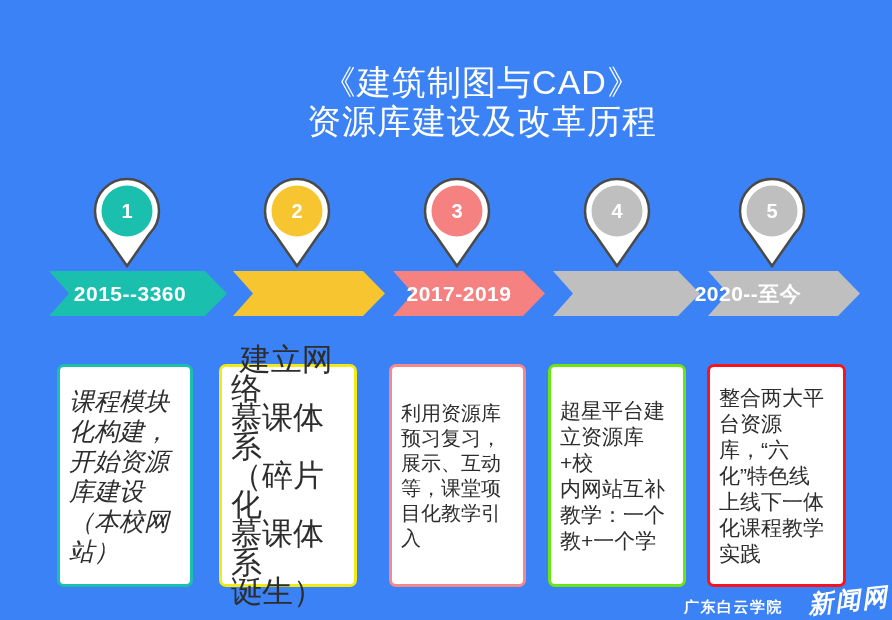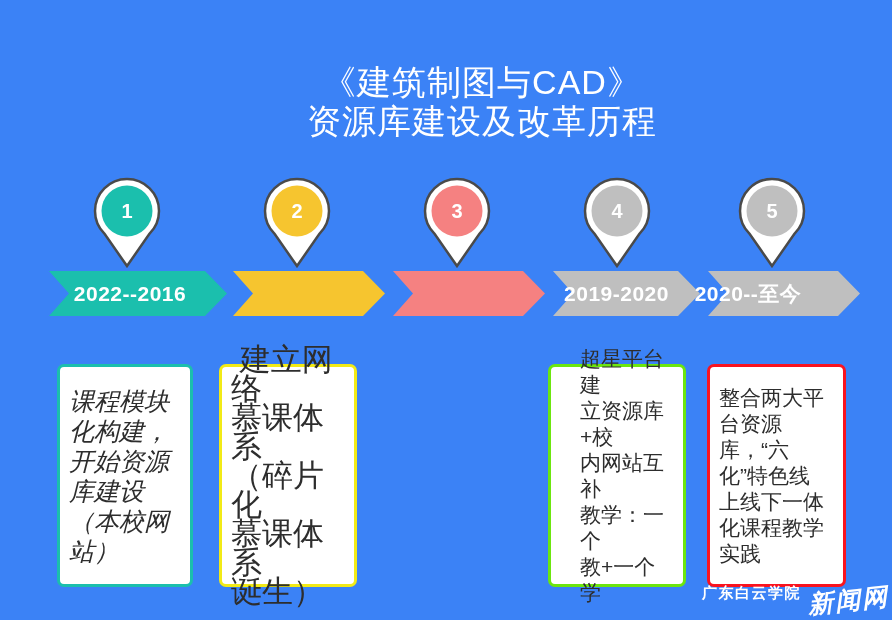--- a/index.html
+++ b/index.html
@@ -33,21 +33,21 @@
     border-radius:7px;box-sizing:border-box;display:flex;align-items:center;color:#2d2d2d;
   }
   .desc-text{white-space:pre-wrap;width:100%;padding:0 9px;box-sizing:border-box;}
   .db-1{left:57px;width:136px;font-size:25px;line-height:30px;}
   .db-2{left:219px;width:138px;font-size:31px;line-height:29px;}
   .db-3{left:389px;width:137px;font-size:20px;line-height:25px;}
   .db-4{left:548px;width:138px;font-size:21px;line-height:26px;}
   .db-5{left:707px;width:139px;font-size:21px;line-height:26px;}
   
   .watermark{
-    position:absolute;right:3px;top:584px;color:#fff;display:flex;align-items:flex-start;gap:7px;
+    position:absolute;right:3px;top:584px;color:#fff;display:flex;align-items:flex-end;gap:25px;
   }
   .wm-school{font-size:15px;font-weight:bold;letter-spacing:1.5px;}
   .wm-site{
     font-size:25px;font-weight:bold;font-style:italic;
     font-family:"Liberation Serif","DejaVu Serif",serif;
     transform:rotate(-6deg);letter-spacing:2px;
   }
 </style>
 </head>
 <body>
@@ -96,40 +96,48 @@
   </div>
 
   <svg class="band" viewBox="0 0 892 46">
     <polygon points="49,0 205,0 227,22.5 205,45 49,45 69,22.5" fill="#1BBFAD"></polygon>
     <polygon points="233,0 363,0 385,22.5 363,45 233,45 253,22.5" fill="#F6C52F"></polygon>
     <polygon points="393,0 523,0 545,22.5 523,45 393,45 413,22.5" fill="#F58181"></polygon>
     <polygon points="553,0 678,0 700,22.5 678,45 553,45 573,22.5" fill="#BFBFBF"></polygon>
     <polygon points="708,0 838,0 860,22.5 838,45 708,45 728,22.5" fill="#BFBFBF"></polygon>
   </svg>
 
-  <div class="period-label pl-1">2022--2016</div>
-  <div class="period-label pl-4">2019-2020</div>
+  <div class="period-label pl-1">2015--3360</div>
+  <div class="period-label pl-3">2017-2019</div>
   <div class="period-label pl-5">2020--至今</div>
 
   <div class="desc-box db-1" style="border-color: rgb(27, 191, 173); font-style: italic;">
     <div class="desc-text">课程模块
 化构建，
 开始资源
 库建设
 （本校网
 站）</div>
   </div>
   <div class="desc-box db-2" style="border-color: rgb(242, 234, 22);">
     <div class="desc-text"> 建立网络
 慕课体系
 （碎片化
 慕课体系
 诞生）</div>
   </div>
-  <div class="desc-box db-4" style="border-color: rgb(108, 230, 14); padding-left: 20px;">
+  <div class="desc-box db-3" style="border-color: rgb(245, 136, 140);">
+    <div class="desc-text">利用资源库
+预习复习，
+展示、互动
+等，课堂项
+目化教学引
+入</div>
+  </div>
+  <div class="desc-box db-4" style="border-color: rgb(108, 230, 14);">
     <div class="desc-text">超星平台建
 立资源库+校
 内网站互补
 教学：一个
 教+一个学</div>
   </div>
   <div class="desc-box db-5" style="border-color: rgb(249, 19, 31);">
     <div class="desc-text">整合两大平
 台资源
 库，“六

